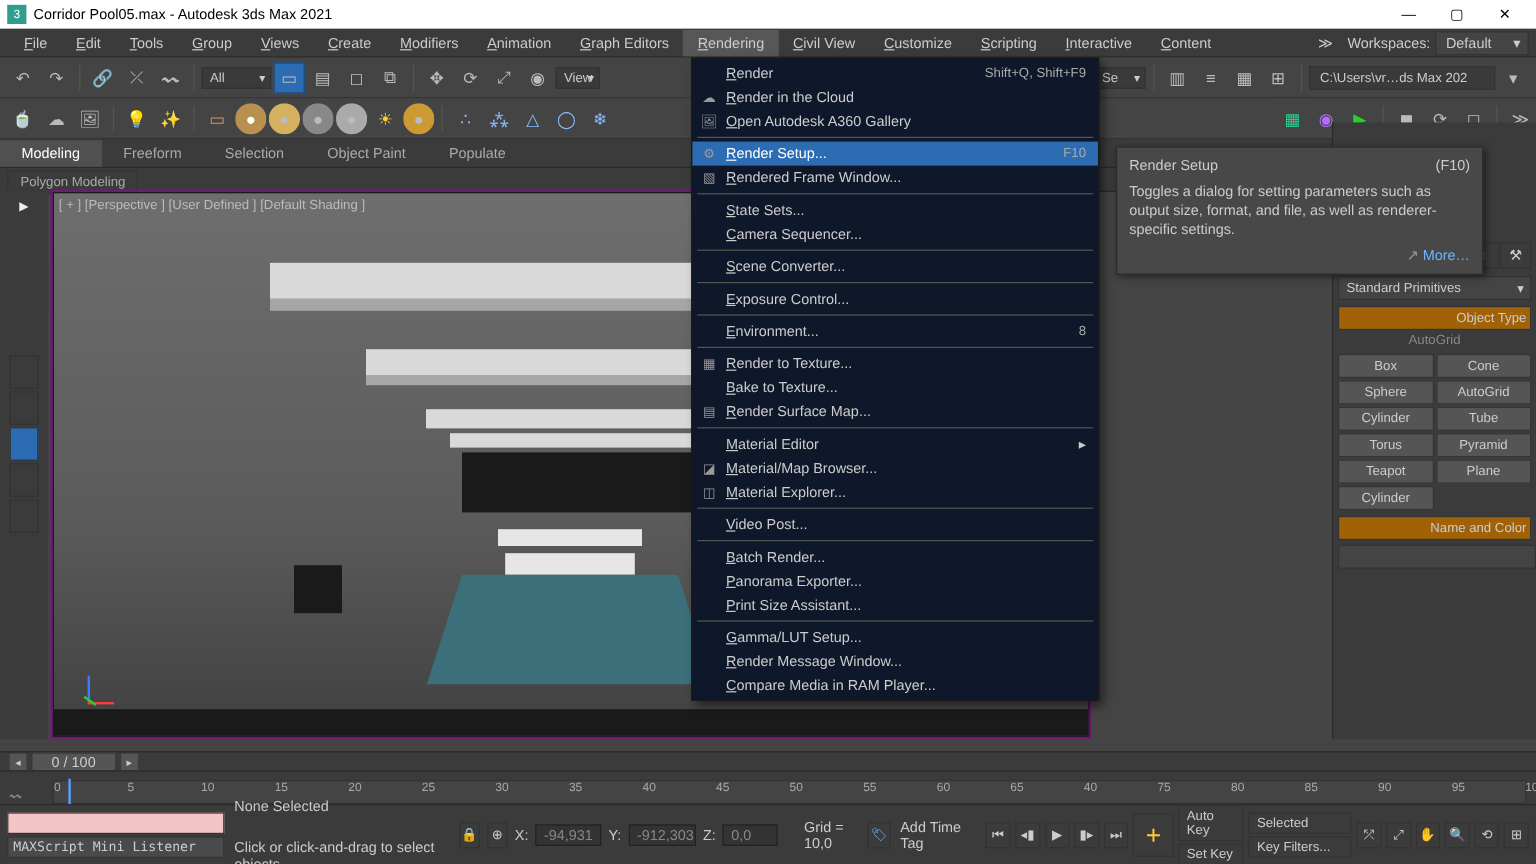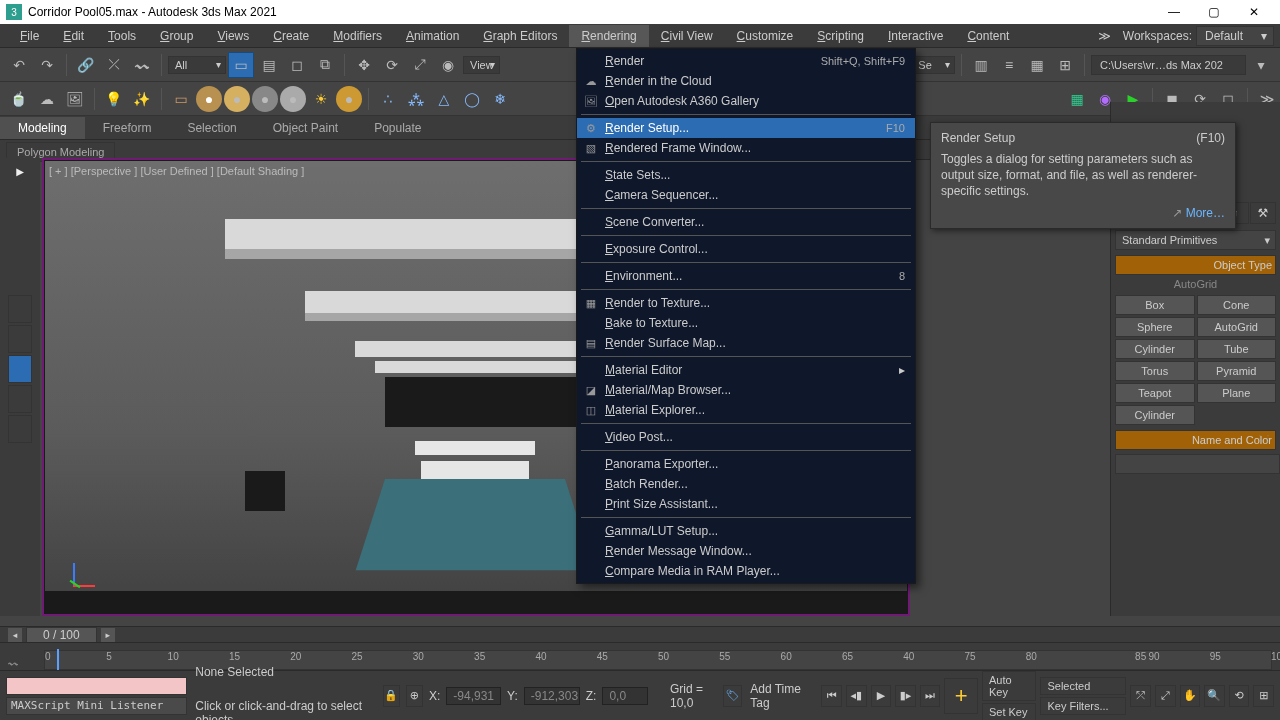--- a/index.html
+++ b/index.html
@@ -357,24 +357,24 @@
     <div class="dmitem">
       <span class="dicon">◫</span>
       <span><u>M</u>aterial Explorer...</span>
     </div>
     <div class="dsep"></div>
     <div class="dmitem">
       <span><u>V</u>ideo Post...</span>
     </div>
     <div class="dsep"></div>
     <div class="dmitem">
+      <span><u>B</u>atch Render...</span>
+    </div>
+    <div class="dmitem">
       <span><u>P</u>anorama Exporter...</span>
-    </div>
-    <div class="dmitem">
-      <span><u>B</u>atch Render...</span>
     </div>
     <div class="dmitem">
       <span><u>P</u>rint Size Assistant...</span>
     </div>
     <div class="dsep"></div>
     <div class="dmitem">
       <span><u>G</u>amma/LUT Setup...</span>
     </div>
     <div class="dmitem">
       <span><u>R</u>ender Message Window...</span>
@@ -413,21 +413,21 @@
       <div class="tick" style="left: 35%;">35</div>
       <div class="tick" style="left: 40%;">40</div>
       <div class="tick" style="left: 45%;">45</div>
       <div class="tick" style="left: 50%;">50</div>
       <div class="tick" style="left: 55%;">55</div>
       <div class="tick" style="left: 60%;">60</div>
       <div class="tick" style="left: 65%;">65</div>
       <div class="tick" style="left: 70%;">40</div>
       <div class="tick" style="left: 75%;">75</div>
       <div class="tick" style="left: 80%;">80</div>
-      <div class="tick" style="left: 85%; margin-left: 48px;">85</div>
+      <div class="tick" style="left: 85%;">85</div>
       <div class="tick" style="left: 90%;">90</div>
       <div class="tick" style="left: 95%;">95</div>
       <div class="tick" style="left: 100%;">100</div>
     </div>
 </div>
 
 <div class="statusbar">
   <div class="listener">
     <div class="line pink"></div>
     <div class="line">MAXScript Mini Listener</div>

